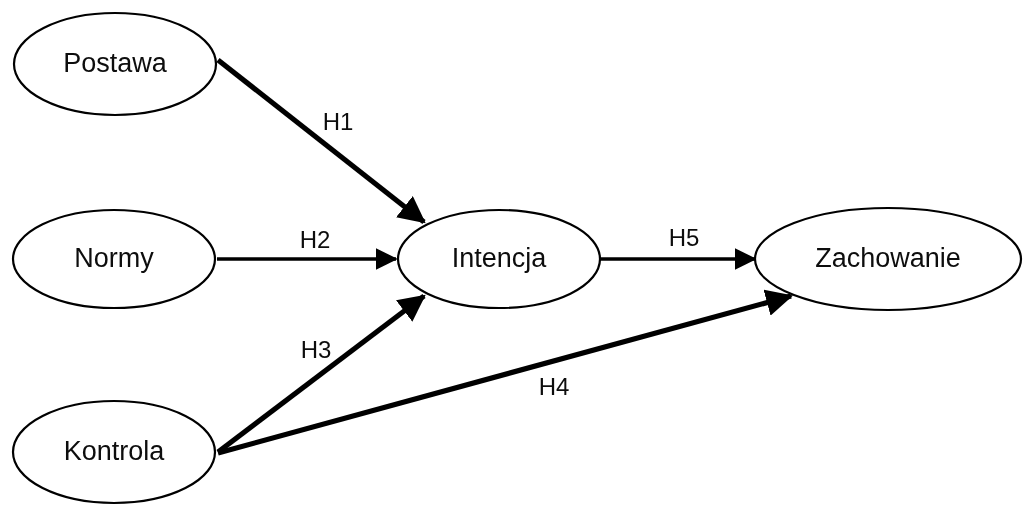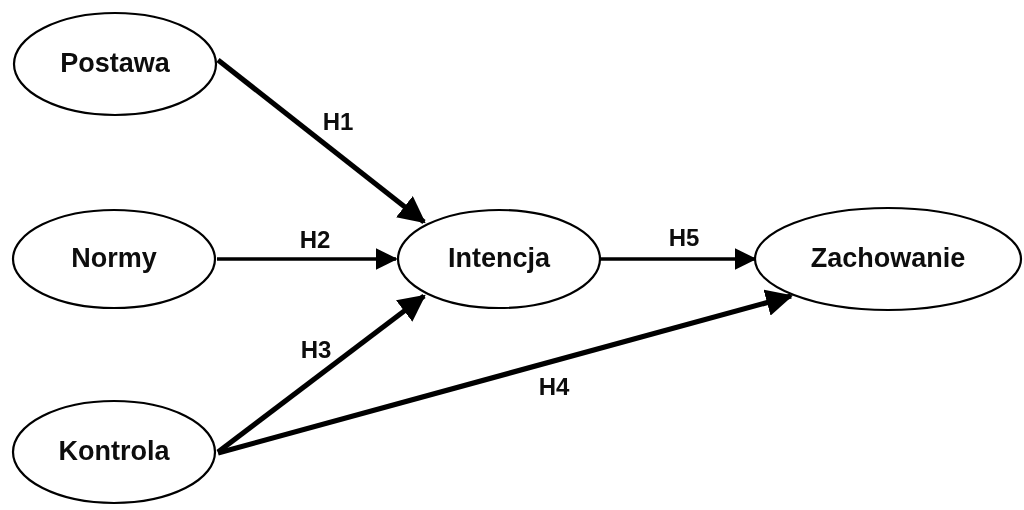--- a/index.html
+++ b/index.html
@@ -11,21 +11,20 @@
     width: 1024px;
     height: 510px;
     overflow: hidden;
     font-family: "Liberation Sans", sans-serif;
   }
   #diagram-root {
     position: relative;
     width: 1024px;
     height: 510px;
     background: #ffffff;
-    font-weight: bold;
   }
   #diagram-svg {
     display: block;
     width: 1024px;
     height: 510px;
   }
   .node-ellipse {
     fill: #ffffff;
     stroke: #000000;
     stroke-width: 2.2;

